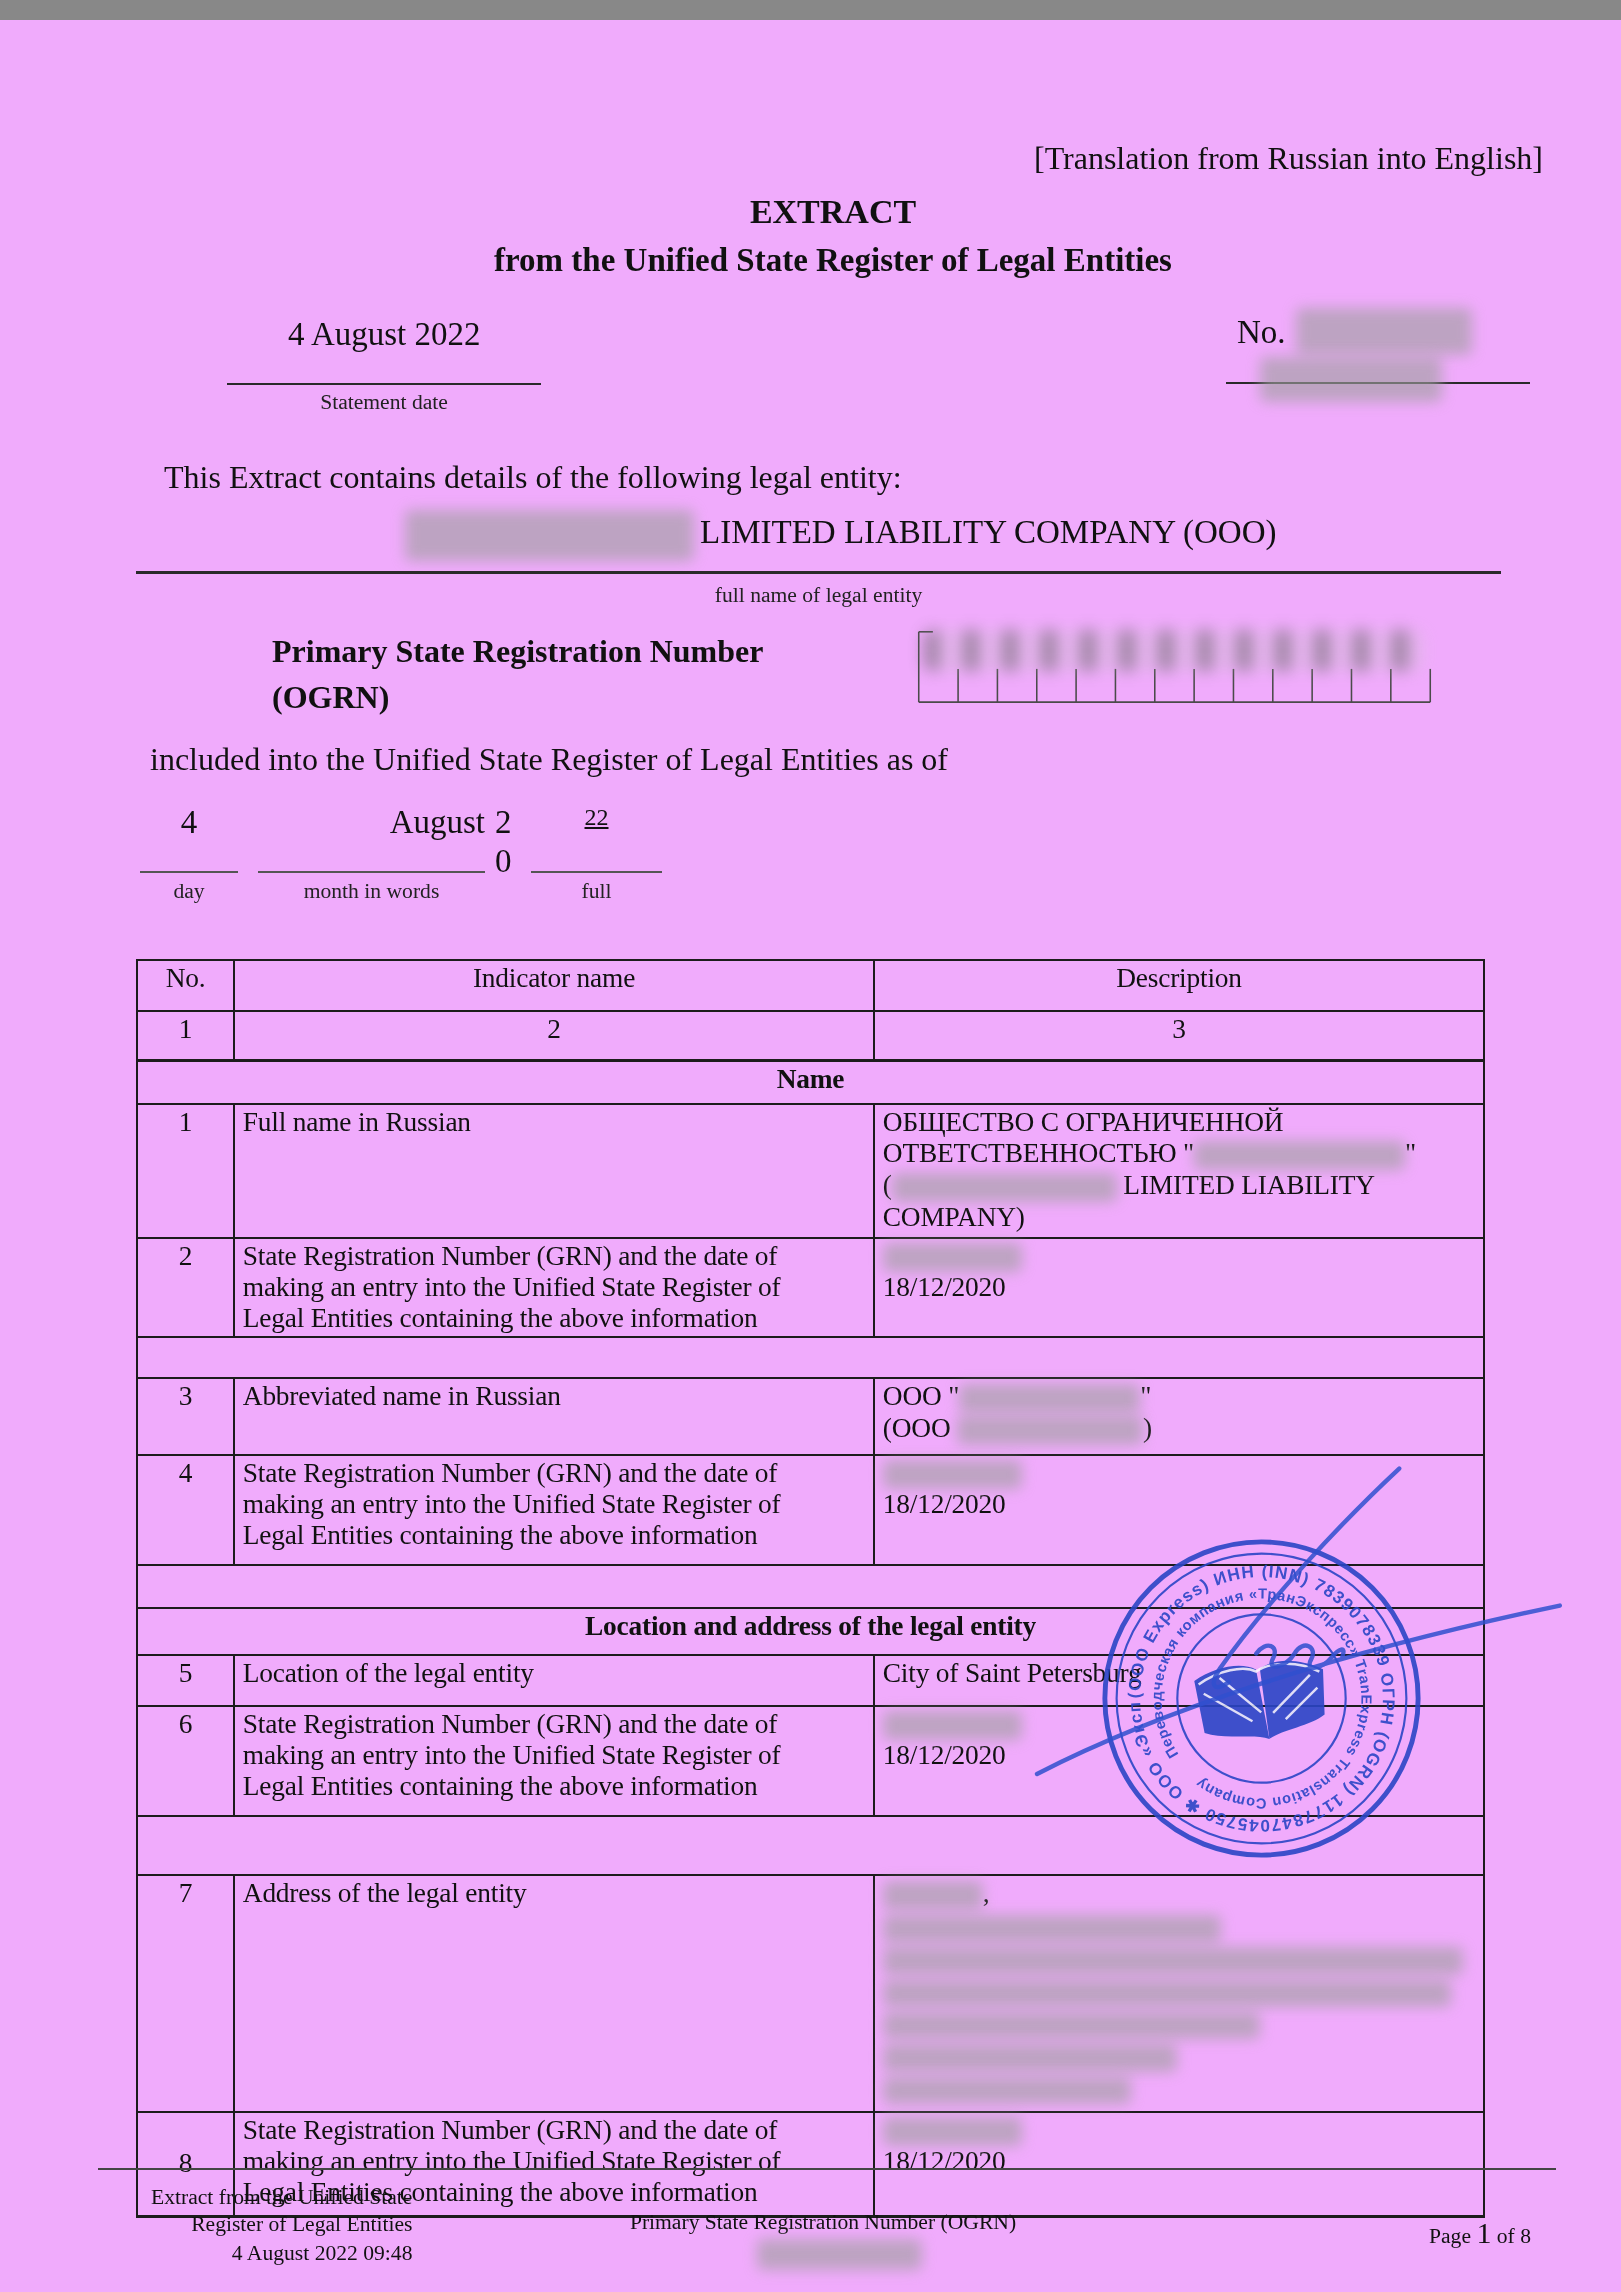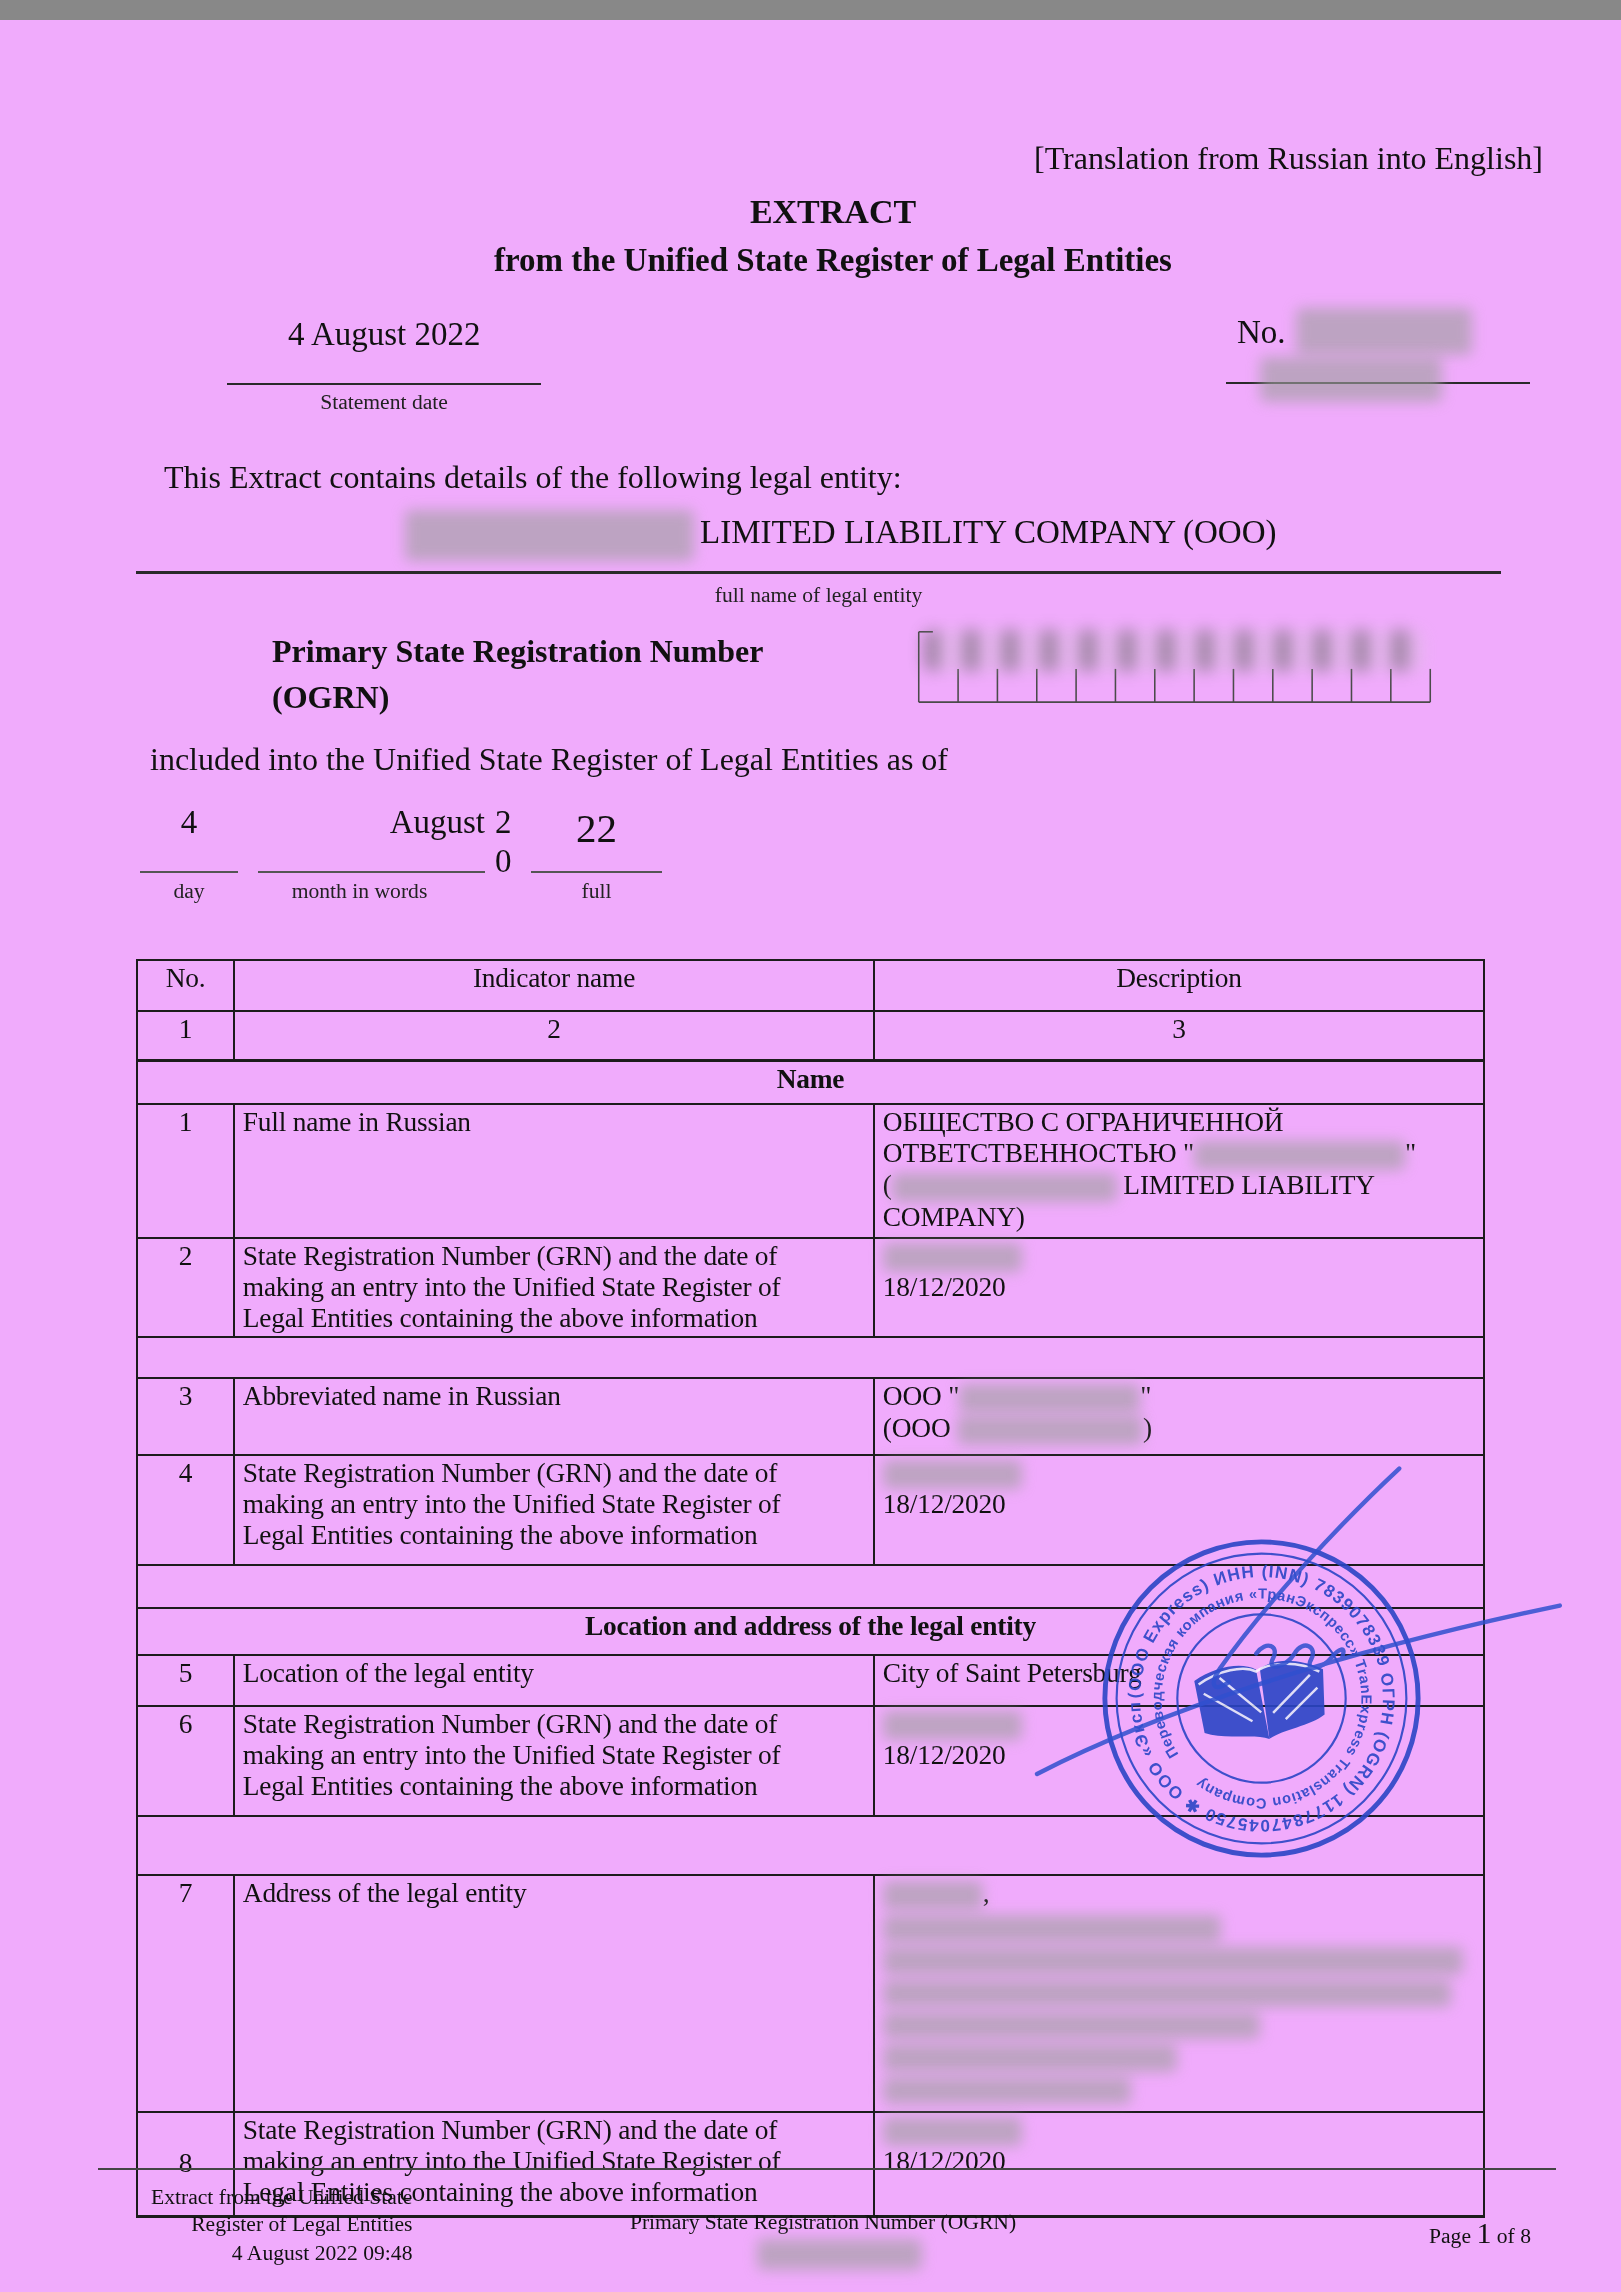--- a/index.html
+++ b/index.html
@@ -92,25 +92,25 @@
   </div>
 
   <div class="abs" style="left:150px;top:721px;font-size:32px;">included into the Unified State Register of Legal Entities as of</div>
 
   <div class="abs ctr" style="left:140px;top:784px;width:98px;font-size:33px;">4</div>
   <div class="rule" style="left:140px;top:851px;width:98px;height:1.7px;background:#555;"></div>
   <div class="abs ctr small-label" style="left:140px;top:859px;width:98px;">day</div>
 
   <div class="abs ctr" style="left:258px;top:784px;width:227px;font-size:33px;text-align:right;">August</div>
   <div class="rule" style="left:258px;top:851px;width:227px;height:1.7px;background:#555;"></div>
-  <div class="abs ctr small-label" style="left:246px;top:859px;width:227px;">month in words</div>
+  <div class="abs ctr small-label" style="left:258px;top:859px;width:227px;">month in words</div>
 
   <div class="abs" style="left:495px;top:784px;font-size:33px;">2</div>
   <div class="abs" style="left:495px;top:823px;font-size:33px;">0</div>
-  <div class="abs ctr" style="left:531px;top:784px;width:131px;font-size:41px;">22</div>
+  <div class="abs ctr" style="left:531px;top:784px;width:131px;font-size:24px;text-decoration:underline;">22</div>
   <div class="rule" style="left:531px;top:851px;width:131px;height:1.7px;background:#555;"></div>
   <div class="abs ctr small-label" style="left:531px;top:859px;width:131px;">full</div>
 
   <table class="reg">
     <colgroup>
         <col style="width:97px">
         <col style="width:640px">
         <col style="width:610px">
       </colgroup>
 

